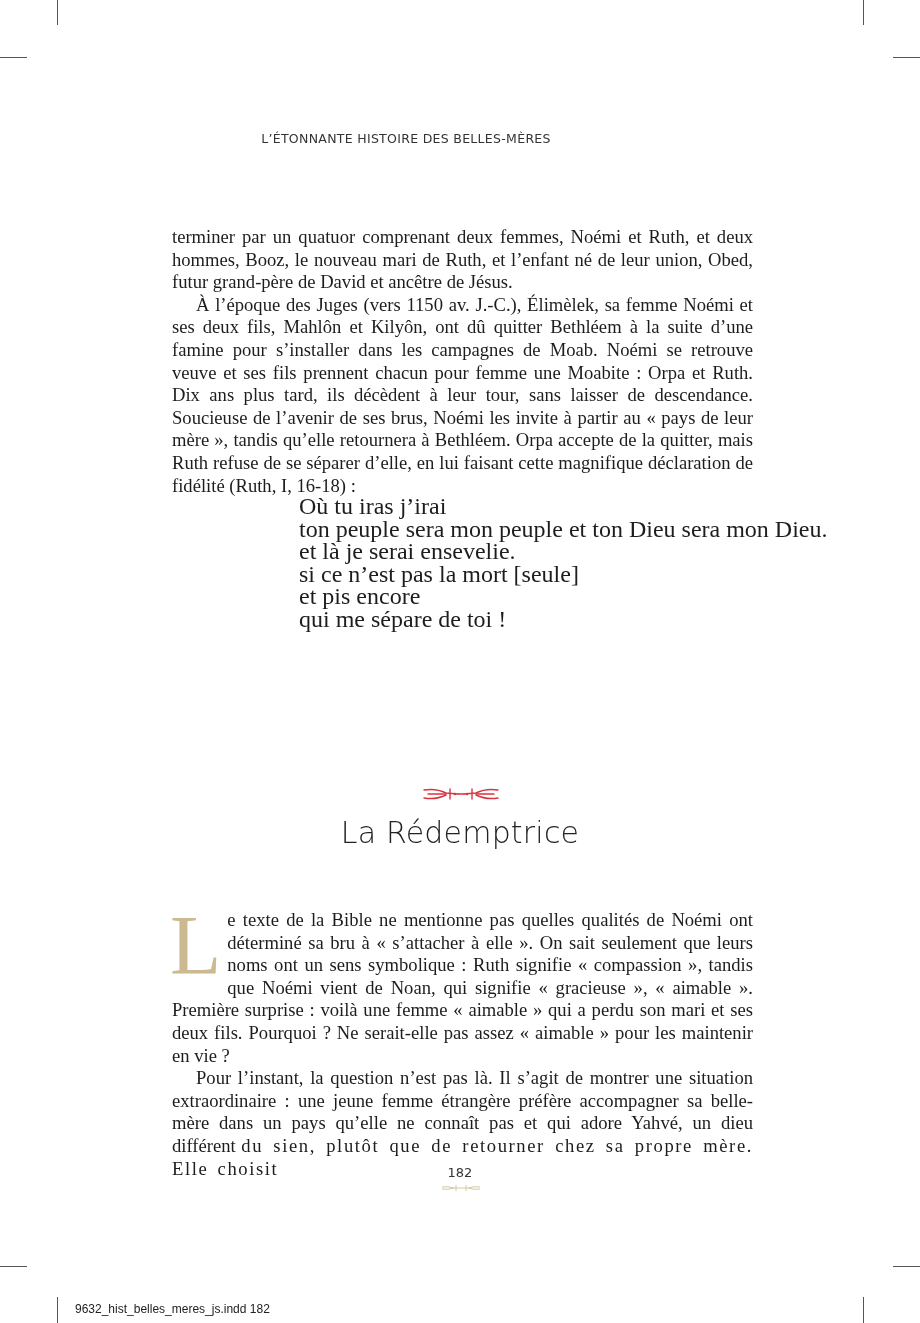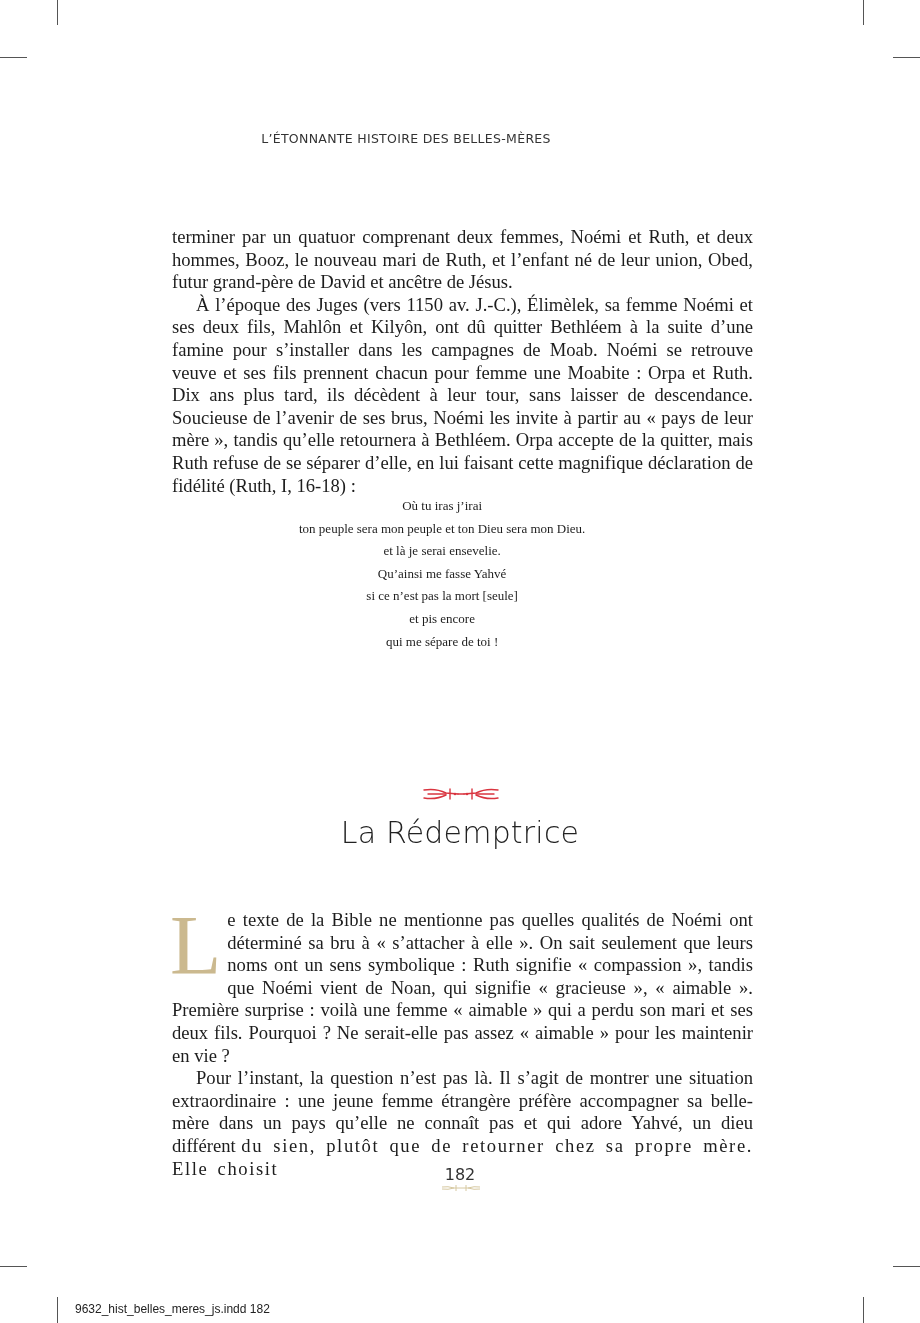--- a/index.html
+++ b/index.html
@@ -5,30 +5,30 @@
   html, body { margin:0; padding:0; background:#ffffff; }
   body { width:920px; height:1323px; position:relative; overflow:hidden; }
   .crop { position:absolute; background:#555; }
   .running-head { position:absolute; top:131px; left:0; width:812px; text-align:center;
     font-family:"DejaVu Sans", sans-serif; font-size:12.5px; color:#333; letter-spacing:0.3px; }
   .body-text { position:absolute; left:172px; width:581px; font-family:"Liberation Serif", serif;
     font-size:18.6px; line-height:22.6px; color:#1d1d1d; text-align:justify;margin-top:23px; }
   .body-text p { margin:0; }
   .indent { text-indent:24px; }
   .verse { position:absolute; left:299px; top:495px; font-family:"Liberation Serif", serif;
-    font-size:13px; line-height:22.6px; color:#1d1d1d;text-align:center; }
+    font-size:24px; line-height:22.6px; color:#1d1d1d; }
   .verse div { white-space:nowrap; }
   .ornament { position:absolute; left:420px; top:784px; width:82px; height:20px; }
   .section-title { position:absolute; top:815px; left:0; width:920px; text-align:center;
     font-family:"DejaVu Sans", sans-serif; font-weight:300; font-size:30px; color:#222; letter-spacing:0.2px; }
   .dropcap { float:left; font-family:"Liberation Serif", serif; font-size:84px; line-height:66px;
     color:#cbb98f; margin:4px 6px 0 -2px; height:70px; }
   .last-line-spread { letter-spacing:1.6px; word-spacing:3px; }
   .page-number { position:absolute; top:1165px; left:0; width:920px; text-align:center;
-    font-family:"DejaVu Sans", sans-serif; font-size:16px; color:#333; }
+    font-family:"DejaVu Sans", sans-serif; font-size:13px; color:#333; }
   .small-ornament { position:absolute; left:440px; top:1184px; width:42px; height:8px; }
   .slug { position:absolute; top:1302px; font-family:"Liberation Sans", sans-serif; font-size:12px; color:#222; }
 </style>
 </head>
 <body>
 
 <div class="crop" style="left:57px;top:0;width:1px;height:25px;"></div>
 <div class="crop" style="left:0;top:57px;width:27px;height:1px;"></div>
 <div class="crop" style="left:863px;top:0;width:1px;height:25px;"></div>
 <div class="crop" style="left:893px;top:57px;width:27px;height:1px;"></div>
@@ -41,21 +41,20 @@
 
 <div class="body-text" style="top:203px;">
   <p>terminer par un quatuor comprenant deux femmes, Noémi et Ruth, et deux hommes, Booz, le nouveau mari de Ruth, et l’enfant né de leur union, Obed, futur grand-père de David et ancêtre de Jésus.</p>
   <p class="indent">À l’époque des Juges (vers 1150 av. J.-C.), Élimèlek, sa femme Noémi et ses deux fils, Mahlôn et Kilyôn, ont dû quitter Bethléem à la suite d’une famine pour s’installer dans les campagnes de Moab. Noémi se retrouve veuve et ses fils prennent chacun pour femme une Moabite : Orpa et Ruth. Dix ans plus tard, ils décèdent à leur tour, sans laisser de descendance. Soucieuse de l’avenir de ses brus, Noémi les invite à partir au « pays de leur mère », tandis qu’elle retournera à Bethléem. Orpa accepte de la quitter, mais Ruth refuse de se séparer d’elle, en lui faisant cette magnifique déclaration de fidélité (Ruth, I, 16-18) :</p>
 </div>
 
 <div class="verse">
   <div>Où tu iras j’irai</div>
   <div>ton peuple sera mon peuple et ton Dieu sera mon Dieu.</div>
   <div>et là je serai ensevelie.</div>
-  <div>Qu’ainsi me fasse Yahvé</div>
   <div>si ce n’est pas la mort [seule]</div>
   <div>et pis encore</div>
   <div>qui me sépare de toi !</div>
 </div>
 
 <svg class="ornament" viewBox="0 0 82 20">
   <g fill="none" stroke="#d9343f" stroke-width="1.4" stroke-linecap="round">
     <path d="M4 6 Q16 4 26 9 L38 10"></path>
     <path d="M4 14 Q16 16 26 11"></path>
     <path d="M8 10 L26 10"></path>

